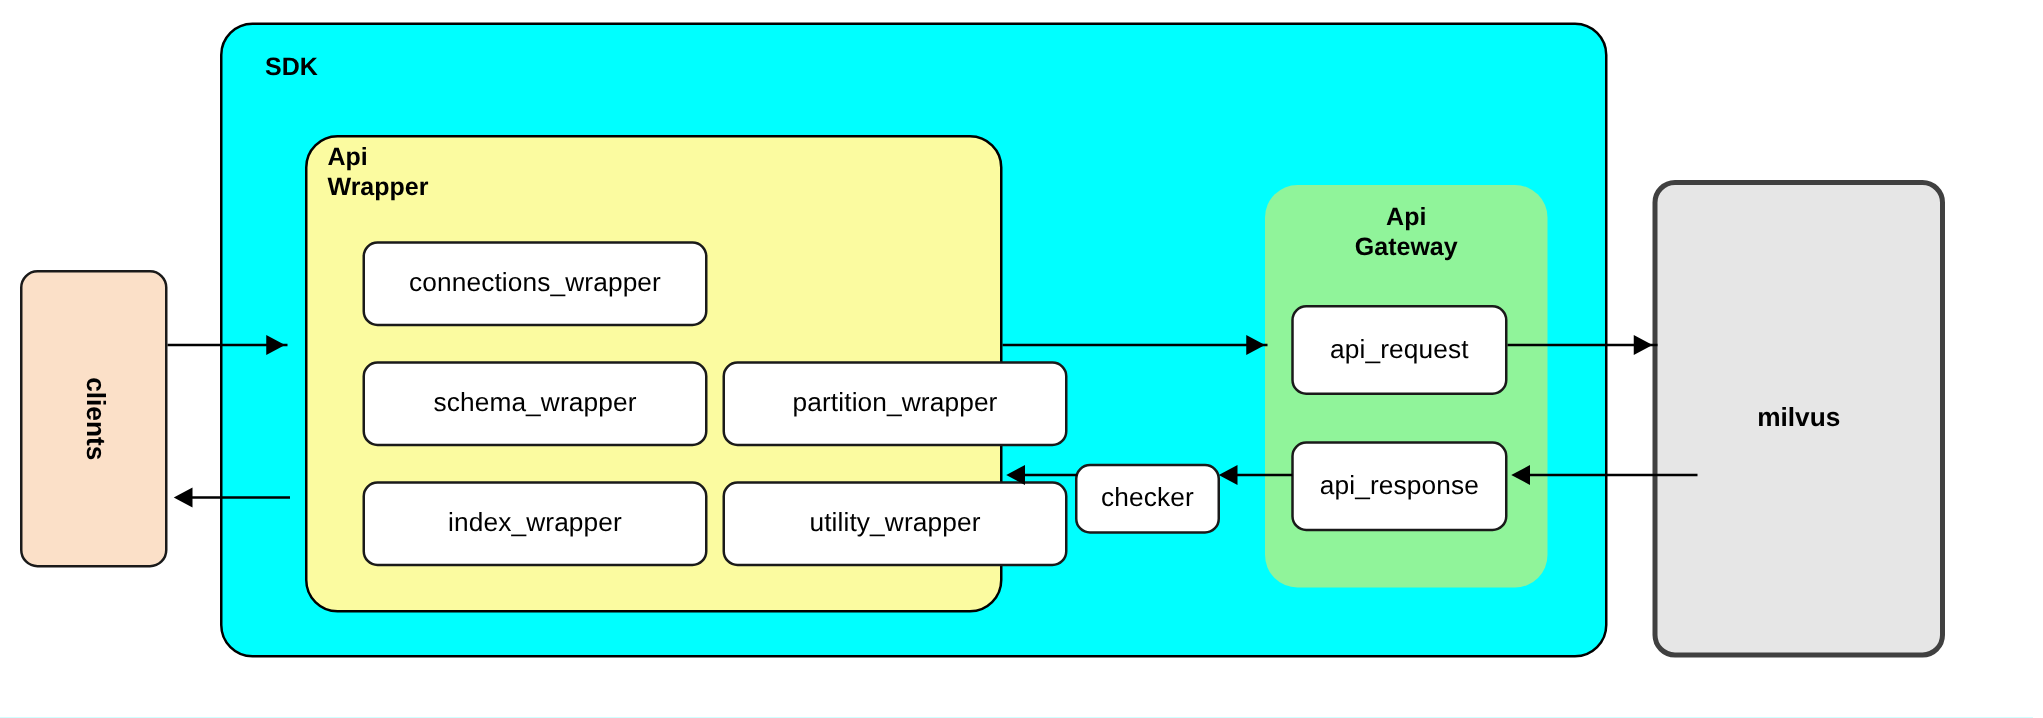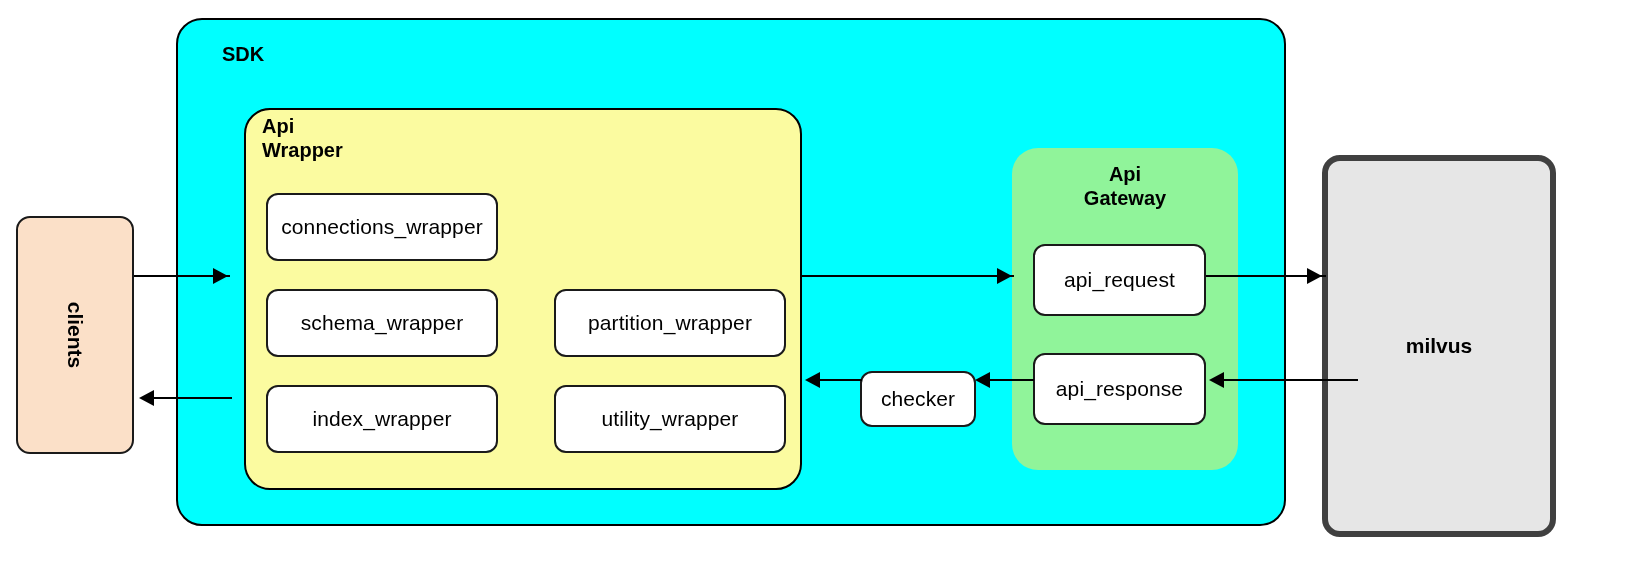--- a/index.html
+++ b/index.html
@@ -91,57 +91,56 @@
     transform: rotate(90deg);
     white-space: nowrap;
   }
 
   #milvus-box {
     left: 1322px;
     top: 144px;
     width: 234px;
     height: 382px;
     background: #e6e6e6;
-    border: 6px solid #404040;
+    border: 4px solid #404040;
     border-radius: 18px;
     font-size: 21px;
     font-weight: bold;
-    margin-top: 11px;
   }
 
   
   .container-title {
     position: absolute;
     font-weight: bold;
     font-size: 20px;
     line-height: 1.22;
     color: #000000;
     white-space: pre-line;
     text-align: left;
   }
 
   #sdk-title {
-    left: 222px;
+    left: 212px;
     top: 42px;
   }
 
   #api-wrapper-title {
     left: 262px;
     top: 114px;
   }
 
   #api-gateway-title {
     left: 1035px;
     top: 162px;
     text-align: center;
     width: 180px;
   }
 
   
-  .wrapper-cell { height: 68px; width: 232px; }
+  .wrapper-cell { height: 68px; width: 276px; margin-left: 24px; }
   .col-left  { left: 266px; }
   .col-right { left: 554px; }
   .row-1 { top: 193px; }
   .row-2 { top: 289px; }
   .row-3 { top: 385px; }
 
   
   #api-request-box {
     left: 1033px; top: 244px; width: 173px; height: 72px;
   }

